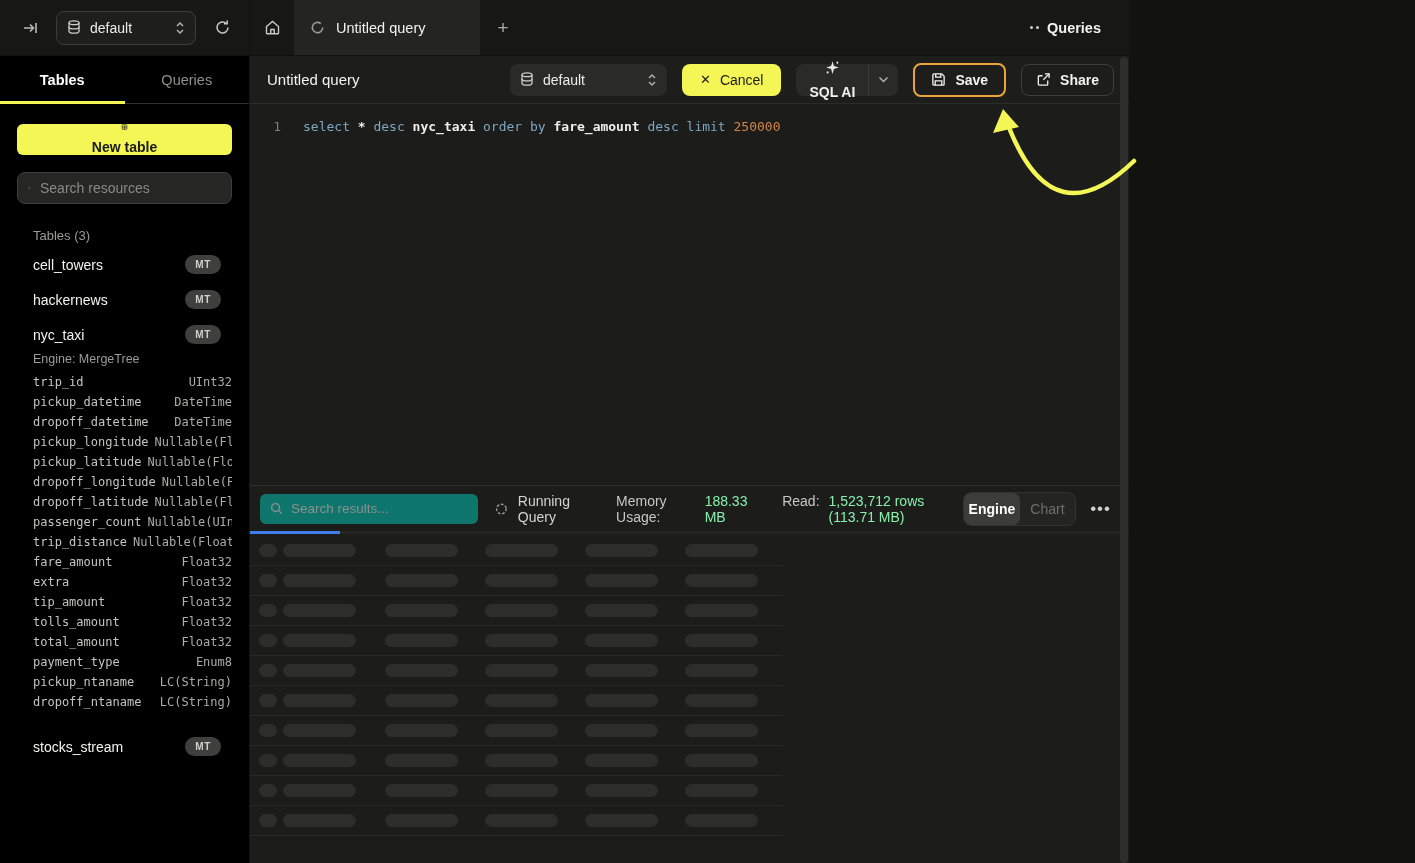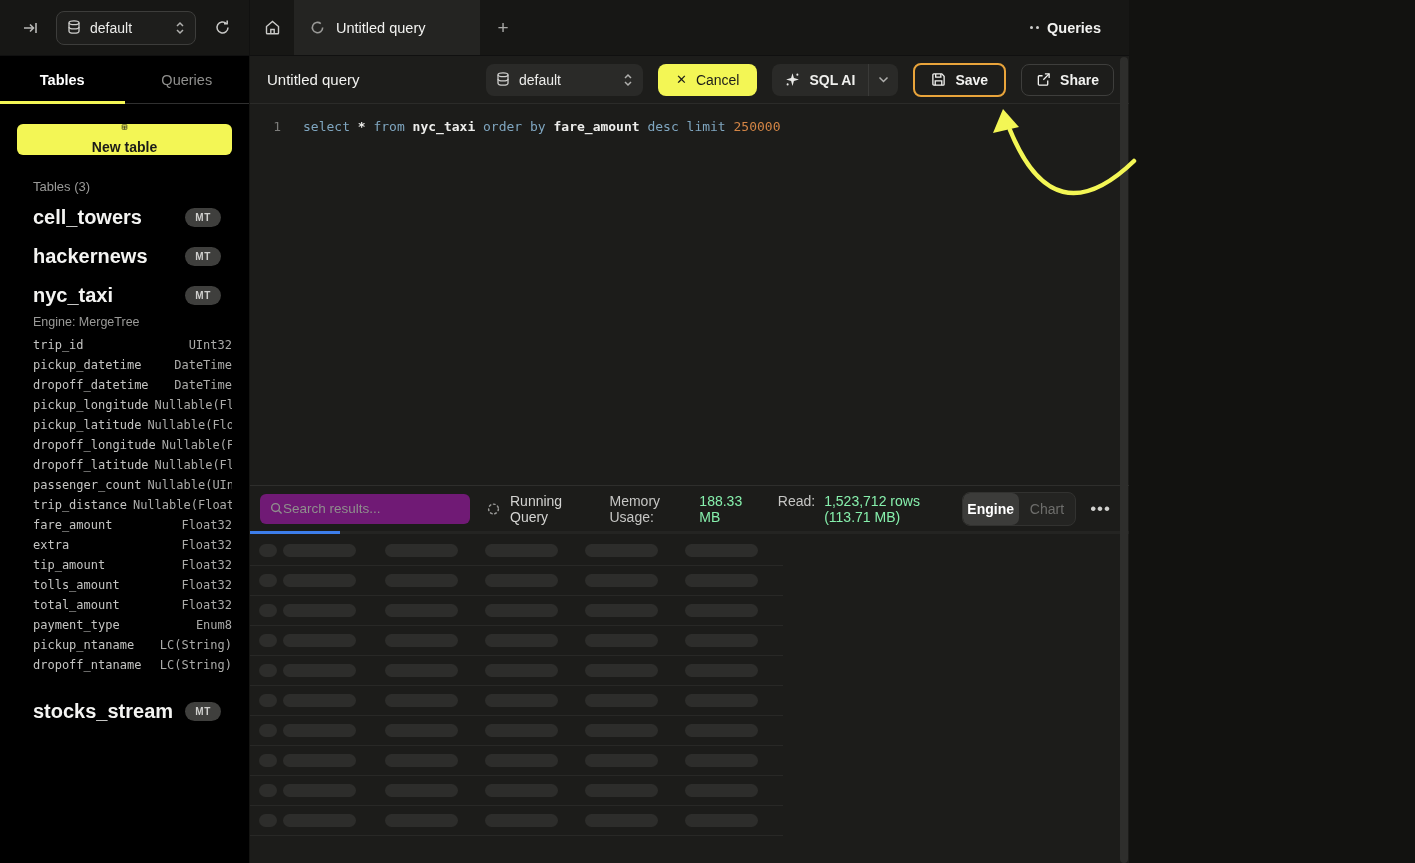--- a/index.html
+++ b/index.html
@@ -45,21 +45,21 @@
     justify-content:center; gap:9px; cursor:pointer;flex-direction:column; }
   .search-box { margin-top:17px; height:32px; background:#262624; border:1px solid #3E3E3C;
     border-radius:8px; display:flex; align-items:center; gap:9px; padding:0 10px; }
   .search-box input { flex:1; background:transparent; border:none; outline:none; color:#E8E8E6;
     font-size:14px; }
   .search-box input::placeholder { color:#8A8A88; }
   .section-label { margin:24px 0 0 16px; color:#9A9A98; font-size:13px; }
   .tables-list { margin-top:4px; }
   .table-row { display:flex; align-items:center; justify-content:space-between;
     padding:8px 11px 8px 16px; cursor:pointer; }
-  .table-row .tname { color:#F4F4F2; font-size:20px; font-weight:700; }
+  .table-row .tname { color:#F4F4F2; font-size:14px; font-weight:400; }
   .badge { background:#3F3F3D; color:#CFCFCD; font-size:10px; font-weight:700; letter-spacing:.6px;
     border-radius:999px; padding:4px 10px; }
   .engine-line { margin:0 0 9px 16px; color:#9A9A98; font-size:12.5px; }
   .col-row { display:flex; justify-content:space-between; align-items:baseline;
     padding:0 0 0 16px; height:20px; font-family:"DejaVu Sans Mono", monospace; font-size:12px;
     white-space:nowrap; overflow:hidden; }
   .col-row .cname { color:#C4C4C2; }
   .col-row .ctype { color:#ABABA9; margin-left:6px; overflow:hidden; } .gap-md { height:14px; }
 
   
@@ -69,21 +69,21 @@
   .query-title { color:#F2F2F0; font-size:15px; }
   .header-actions { margin-left:auto; display:flex; align-items:center; gap:15px; }
   .hd-db { width:157px; height:32px; background:#2A2A28; border:none; border-radius:8px;
     display:flex; align-items:center; gap:9px; padding:0 10px; color:#ECECEA; font-size:14px; cursor:pointer; }
   .hd-db .lbl { flex:1; text-align:left; }
   .btn-cancel { height:32px; padding:0 18px; background:var(--accent); border:none; border-radius:8px;
     color:#1B1B19; font-size:14px; display:flex; align-items:center; gap:9px; cursor:pointer; }
   .btn-cancel .x { font-size:13px; }
   .btn-sqlai { height:32px; background:#2A2A28; border:none; border-radius:8px; display:flex;
     align-items:center; color:#F0F0EE; font-size:14px; font-weight:600; cursor:pointer; padding:0; }
-  .btn-sqlai .mainpart { display:flex; align-items:center; gap:9px; padding:0 13px; }
+  .btn-sqlai .mainpart { display:flex; align-items:center; gap:9px; padding:0 13px;flex-direction:column; }
   .btn-sqlai .sep { width:1px; height:32px; background:#3A3A38; }
   .btn-sqlai .chev { padding:0 9px; display:flex; align-items:center; }
   .btn-save { height:34px; padding:0 16px; background:transparent; border:2px solid var(--save-border);
     border-radius:8px; color:#F2F2F0; font-size:14px; font-weight:600; display:flex; align-items:center;
     gap:9px; cursor:pointer; }
   .btn-share { height:32px; padding:0 14px; background:transparent; border:1px solid #3E3E3C;
     border-radius:8px; color:#F2F2F0; font-size:14px; font-weight:600; display:flex; align-items:center;
     gap:9px; cursor:pointer; }
 
   .editor { flex:1; padding:13px 0 0 17px; font-family:"DejaVu Sans Mono", monospace; font-size:13px; }
@@ -92,22 +92,22 @@
   .code { white-space:pre; }
   .tok-kw { color:var(--kw); }
   .tok-id { color:#EDEDEB; font-weight:700; }
   .tok-num { color:var(--num); }
 
   
   .results { flex:0 0 378px; display:flex; flex-direction:column; border-top:1px solid #2E2E2C;
     background:#1C1C1A; }
   .results-toolbar { height:45px; flex:0 0 45px; display:flex; align-items:center;
     padding:0 18px 0 10px; }
-  .rsearch { width:240px; height:30px; background:#701a75; border-radius:6px; display:flex;
-    align-items:center; padding:0 10px; }
+  .rsearch { width:240px; height:30px; background:#0f766e; border-radius:6px; display:flex;
+    align-items:center; gap:8px; padding:0 10px; }
   .rsearch input { flex:1; background:transparent; border:none; outline:none; color:#E6E6E4; font-size:13.5px; }
   .rsearch input::placeholder { color:#8F8F8D; }
   .status-group { display:flex; align-items:center; gap:10px; margin-left:17px; color:#D3D3D1; font-size:14px; }
   .stat-pair { display:flex; gap:9px; margin-left:23px; font-size:14px; }
   .stat-pair .k { color:#C6C6C4; } .stat-pair .v { color:#86efac; }
   .view-toggle { margin-left:auto; display:flex; background:#242422; border:1px solid #323230;
     border-radius:8px; overflow:hidden; }
   .vt-seg { width:68px; height:32px; border:none; background:transparent; font-size:14px; cursor:pointer; }
   .vt-seg.active { background:#3C3C3A; color:#FFFFFF; font-weight:600; border-radius:7px; }
   .vt-seg.inactive { color:#6E6E6C; }
@@ -201,20 +201,27 @@
         <div class="side-underline"></div>
       </div>
       <div class="side-content">
         <button class="new-table-btn">
           <svg class="ic" width="15" height="15" viewBox="0 0 15 15" fill="none" stroke="#1B1B19" stroke-width="1.4">
             <rect x="1.5" y="1.5" width="12" height="12" rx="1.5"></rect>
             <path d="M1.5 5.5 h12 M7.5 5.5 v8 M1.5 9.5 h12"></path>
           </svg>
           <span>New table</span>
         </button>
+        <div class="search-box">
+          <svg class="ic" width="14" height="14" viewBox="0 0 14 14" fill="none" stroke="#8A8A88" stroke-width="1.5">
+            <circle cx="6" cy="6" r="4.2"></circle>
+              <path d="M9.2 9.2 L12.5 12.5"></path>
+          </svg>
+          <input type="text" placeholder="Search resources" style="">
+        </div>
         <div class="section-label">Tables (3)</div>
         <div class="tables-list" id="tables-list">
             <div class="table-row">
               <span class="tname">cell_towers</span>
               <span class="badge">MT</span>
             </div>
             <div class="table-row">
               <span class="tname">hackernews</span>
               <span class="badge">MT</span>
             </div>
@@ -351,21 +358,21 @@
                 <path d="M14 2 L7.8 8.2"></path>
             </svg>
             <span>Share</span>
           </button>
         </div>
       </div>
 
       <div class="editor">
         <div class="code-line">
           <span class="gutter">1</span>
-          <span class="code" id="code-tokens"><span class="tok-kw">select </span><span class="tok-id">* </span><span class="tok-kw">from </span><span class="tok-id">nyc_taxi </span><span class="tok-kw">order by </span><span class="tok-id">fare_amount </span><span class="tok-kw">desc limit </span><span class="tok-num">250000</span></span>
+          <span class="code" id="code-tokens"><span class="tok-kw">select </span><span class="tok-id">* </span><span class="tok-kw">desc </span><span class="tok-id">nyc_taxi </span><span class="tok-kw">order by </span><span class="tok-id">fare_amount </span><span class="tok-kw">desc limit </span><span class="tok-num">250000</span></span>
         </div>
       </div>
 
       <div class="results">
         <div class="results-toolbar">
           <div class="rsearch">
             <svg class="ic" width="13" height="13" viewBox="0 0 14 14" fill="none" stroke="#8F8F8D" stroke-width="1.5">
               <circle cx="6" cy="6" r="4.2"></circle>
                 <path d="M9.2 9.2 L12.5 12.5"></path>
             </svg>

